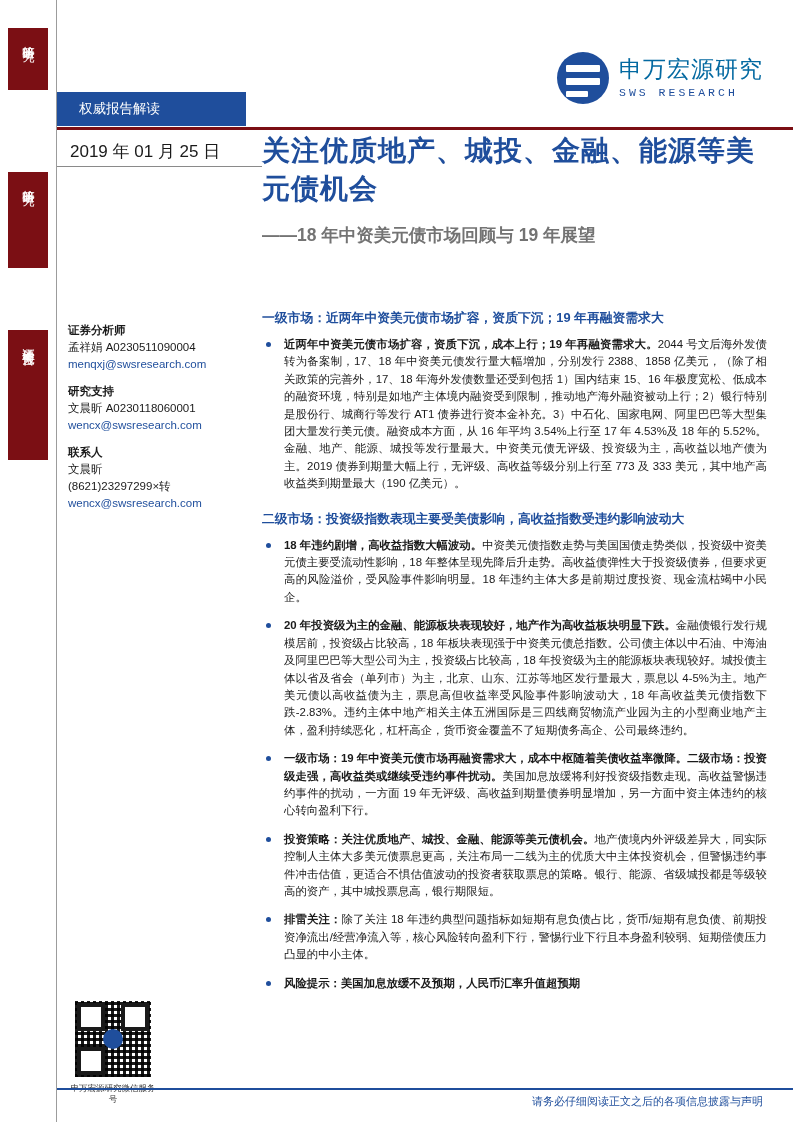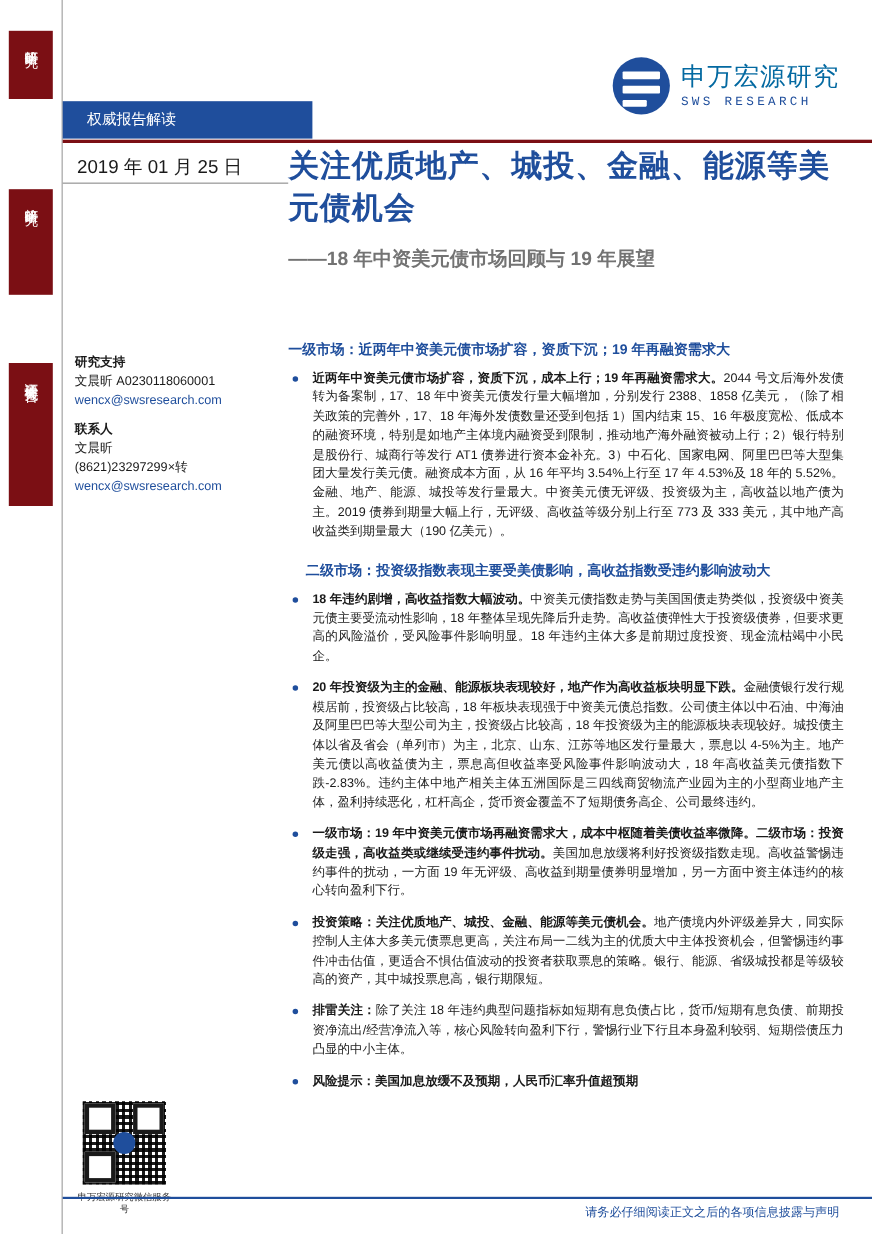--- a/index.html
+++ b/index.html
@@ -60,21 +60,21 @@
     position:absolute;left:9px;top:39px;width:22px;height:6px;background:#fff;border-radius:1px;
   }
   .logo-text-cn{
     font-size:23px;font-weight:normal;color:#0369a1;letter-spacing:1px;line-height:25px;
   }
   .logo-text-en{
     font-size:11.5px;color:#1f4e9c;letter-spacing:3px;line-height:15px;font-family:Liberation Mono, monospace;
   }
 
   .tag-box{
-    position:absolute;left:57px;top:92px;width:227px;height:34px;
+    position:absolute;left:57px;top:92px;width:189px;height:34px;
     background:#1f4e9c;color:#fff;font-size:13.5px;
     display:flex;align-items:center;padding-left:22px;box-sizing:border-box;
   }
   .header-rule{
     position:absolute;left:57px;top:127px;width:736px;height:3px;background:#7b0f14;
   }
 
   
   .date-line{
     position:absolute;left:70px;top:140px;font-size:17px;color:#1a1a1a;
@@ -120,21 +120,21 @@
   .qr .center{position:absolute;left:28px;top:28px;width:20px;height:20px;border-radius:50%;background:#1f4e9c;}
   .qr-label{font-size:8.5px;color:#333;margin-top:5px;line-height:11px;}
 
   
   .body-col{
     position:absolute;left:262px;top:308px;width:505px;
   }
   .sec-head{
     font-size:12.8px;font-weight:bold;color:#1f4e9c;line-height:20px;margin:0 0 8px 0;
   }
-  .sec-head.sp{margin-top:16px;margin-left:16px;}
+  .sec-head.sp{margin-top:16px;}
   .bullet-item{
     position:relative;padding-left:22px;margin-bottom:11px;
     font-size:11.4px;line-height:17.4px;color:#1a1a1a;text-align:justify;
   }
   .bullet-item .dot{
     position:absolute;left:4px;top:6px;width:5px;height:5px;border-radius:50%;background:#1f4e9c;
   }
   .lead{font-weight:bold;}
 
   
@@ -182,20 +182,25 @@
   <div class="date-line">2019 年 01 月 25 日</div>
   <div class="date-underline"></div>
 
   <div class="title-area">
     <div class="main-title">关注优质地产、城投、金融、能源等美元债机会</div>
     <div class="sub-title">——18 年中资美元债市场回顾与 19 年展望</div>
   </div>
 
   <div class="analyst">
     <div class="grp">
+      <div class="hd">证券分析师</div>
+      <div class="nm">孟祥娟 A0230511090004</div>
+      <div class="em">menqxj@swsresearch.com</div>
+    </div>
+    <div class="grp">
       <div class="hd">研究支持</div>
       <div class="nm">文晨昕 A0230118060001</div>
       <div class="em">wencx@swsresearch.com</div>
     </div>
     <div class="grp">
       <div class="hd">联系人</div>
       <div class="nm">文晨昕</div>
       <div class="nm">(8621)23297299×转</div>
       <div class="em">wencx@swsresearch.com</div>
     </div>

